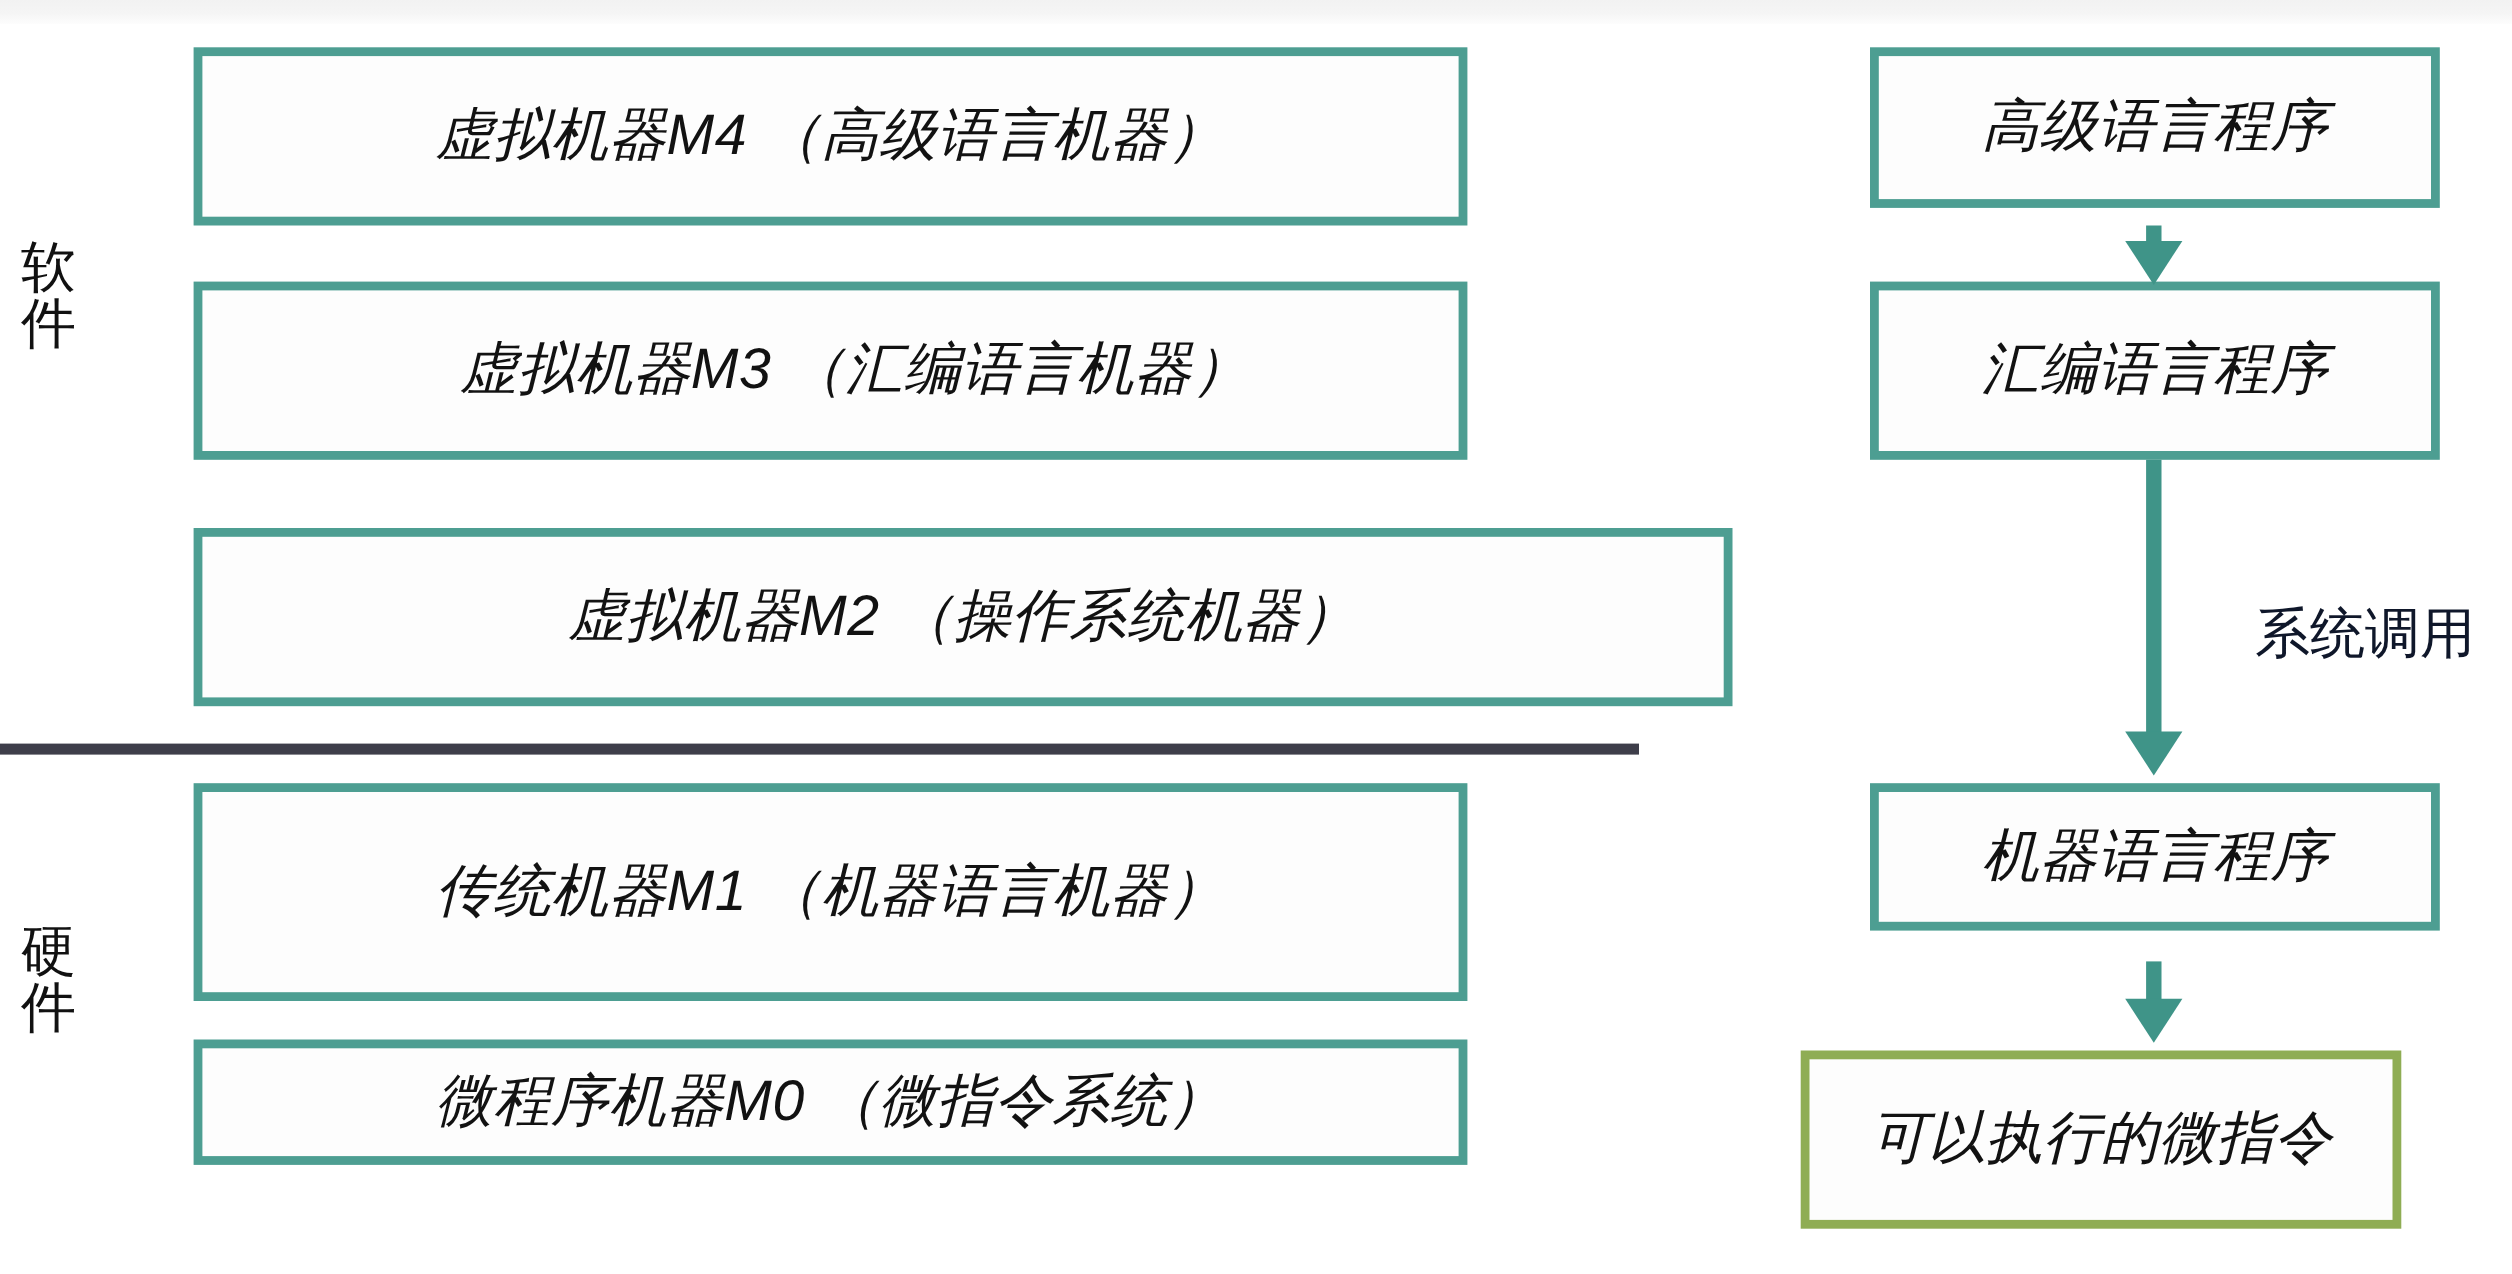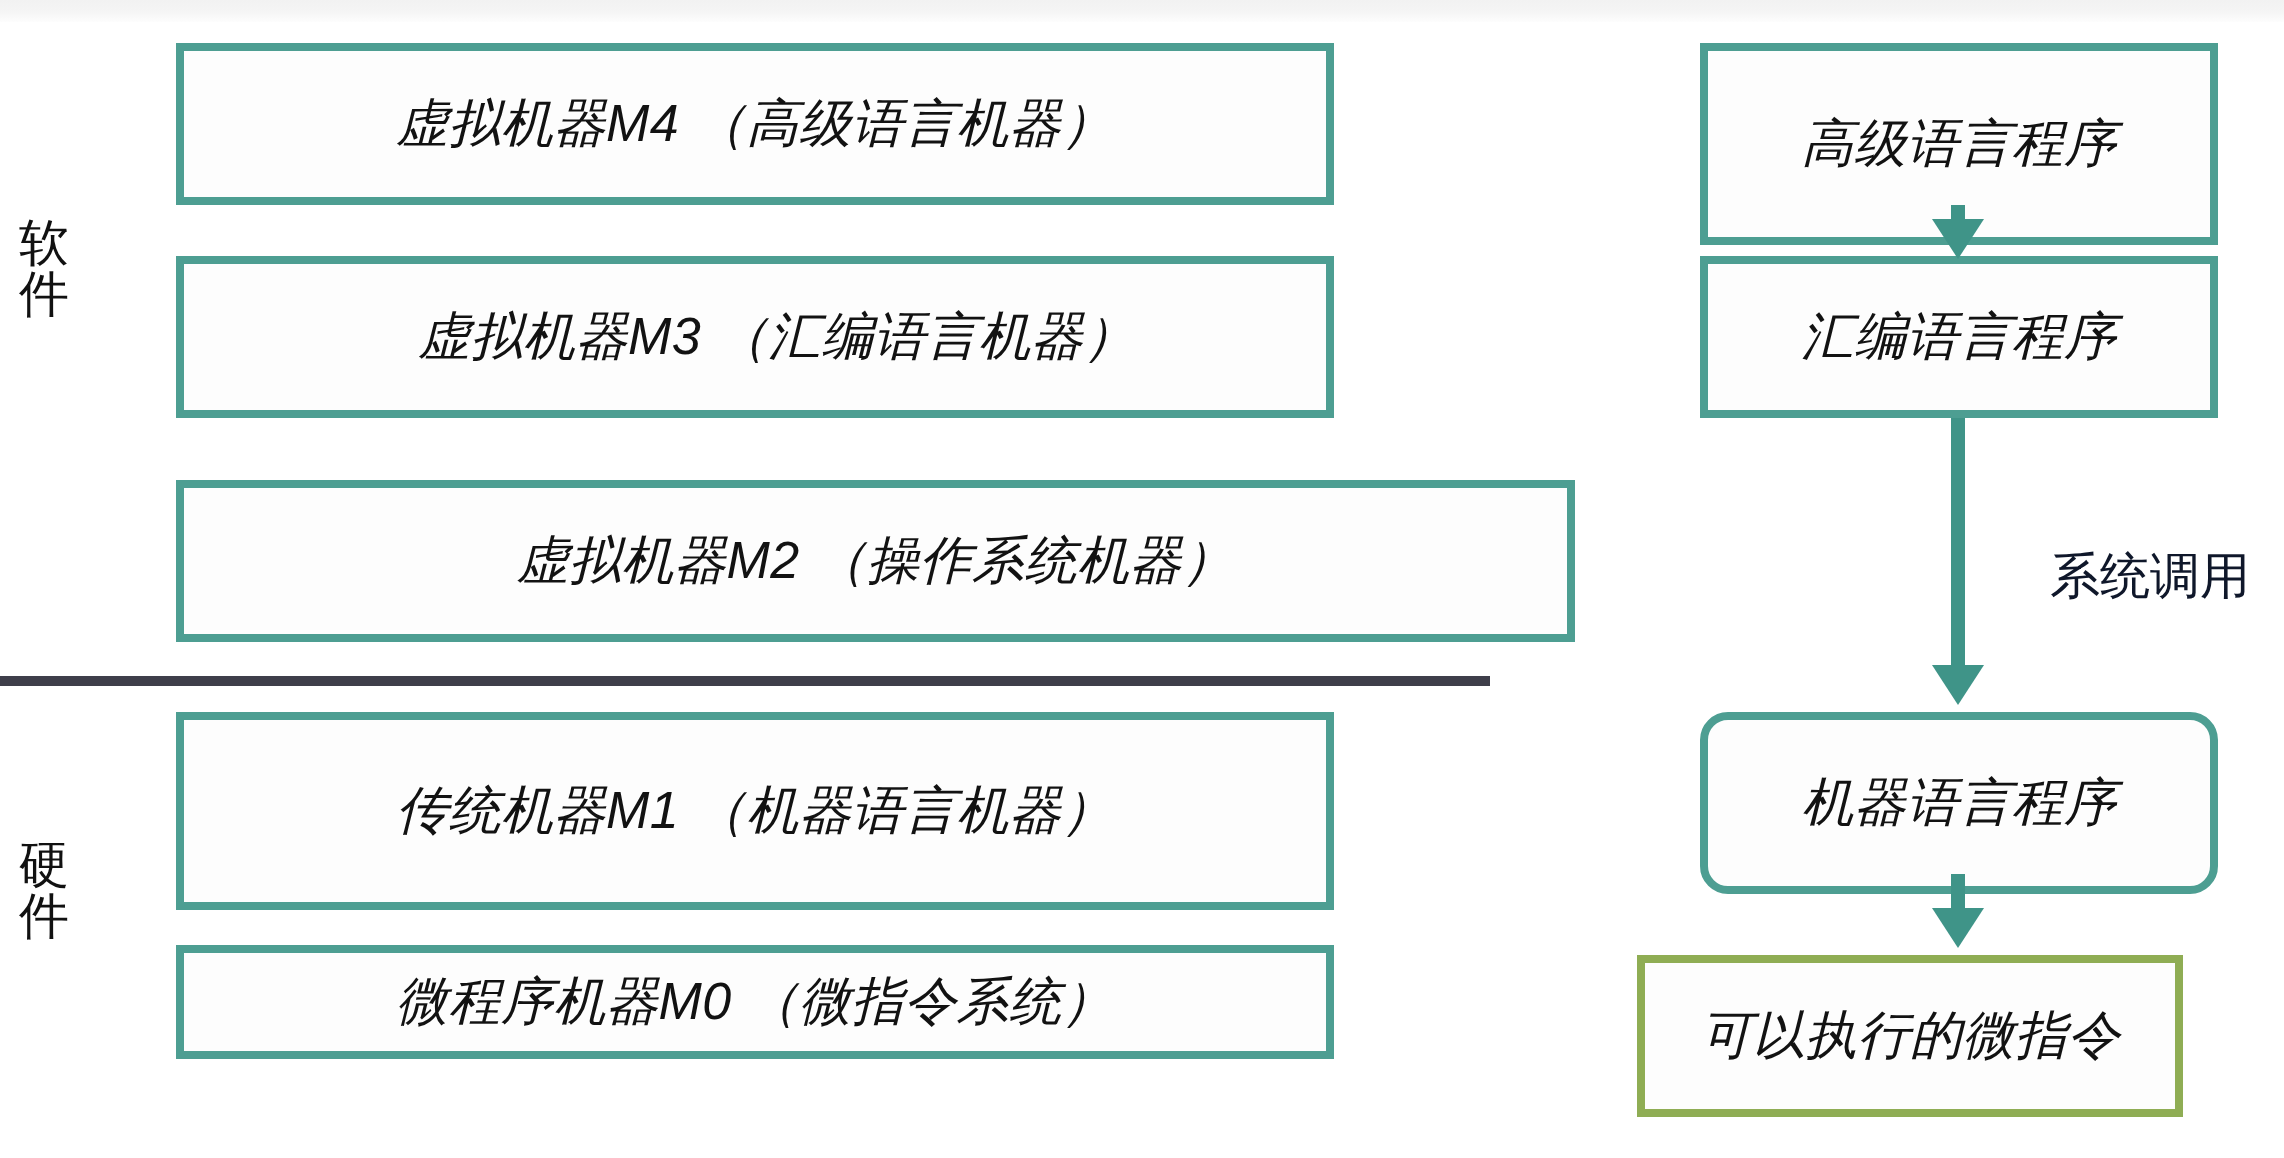--- a/index.html
+++ b/index.html
@@ -127,29 +127,29 @@
     </div>
 
     <div class="box" style="left:176px; top:945px; width:1158px; height:114px;">
       <span class="box-label">微程序机器M0 （微指令系统）</span>
     </div>
 
   </div>
 
   <div class="col-right">
 
-    <div class="box" style="left:1700px; top:43px; width:518px; height:202px;">
+    <div class="box" style="left:1700px; top:43px; width:518px; height:146px;">
       <span class="box-label">高级语言程序</span>
     </div>
 
     <div class="box" style="left:1700px; top:256px; width:518px; height:162px;">
       <span class="box-label">汇编语言程序</span>
     </div>
 
-    <div class="box" style="left:1700px; top:712px; width:518px; height:182px;border-radius:28px;">
+    <div class="box" style="left:1700px; top:712px; width:518px; height:134px;">
       <span class="box-label">机器语言程序</span>
     </div>
 
     <div class="box olive" style="left:1637px; top:955px; width:546px; height:162px;">
       <span class="box-label">可以执行的微指令</span>
     </div>
 
     <div class="connector">
       <div class="conn-line" style="left:1951px; top:205px; width:14px; height:26px;"></div>
       <div class="conn-head" style="left:1932px; top:219px;"></div>

